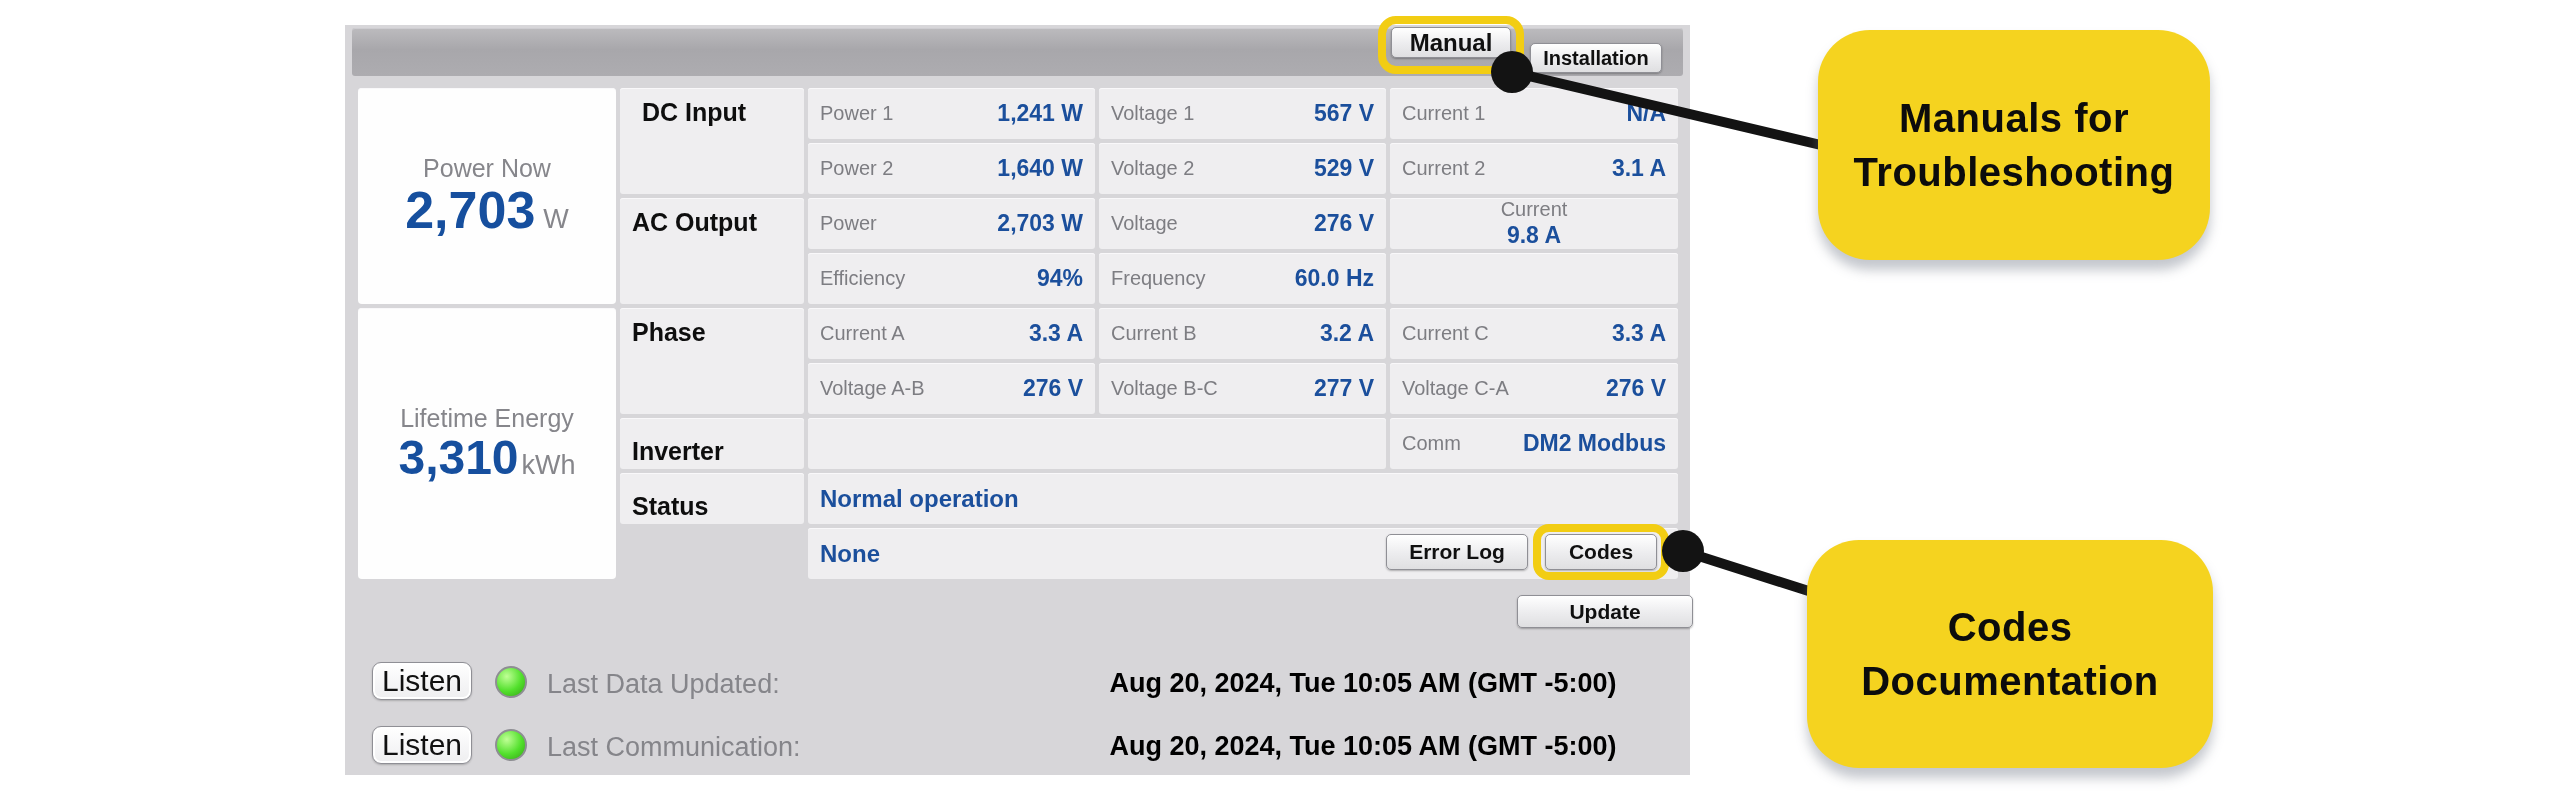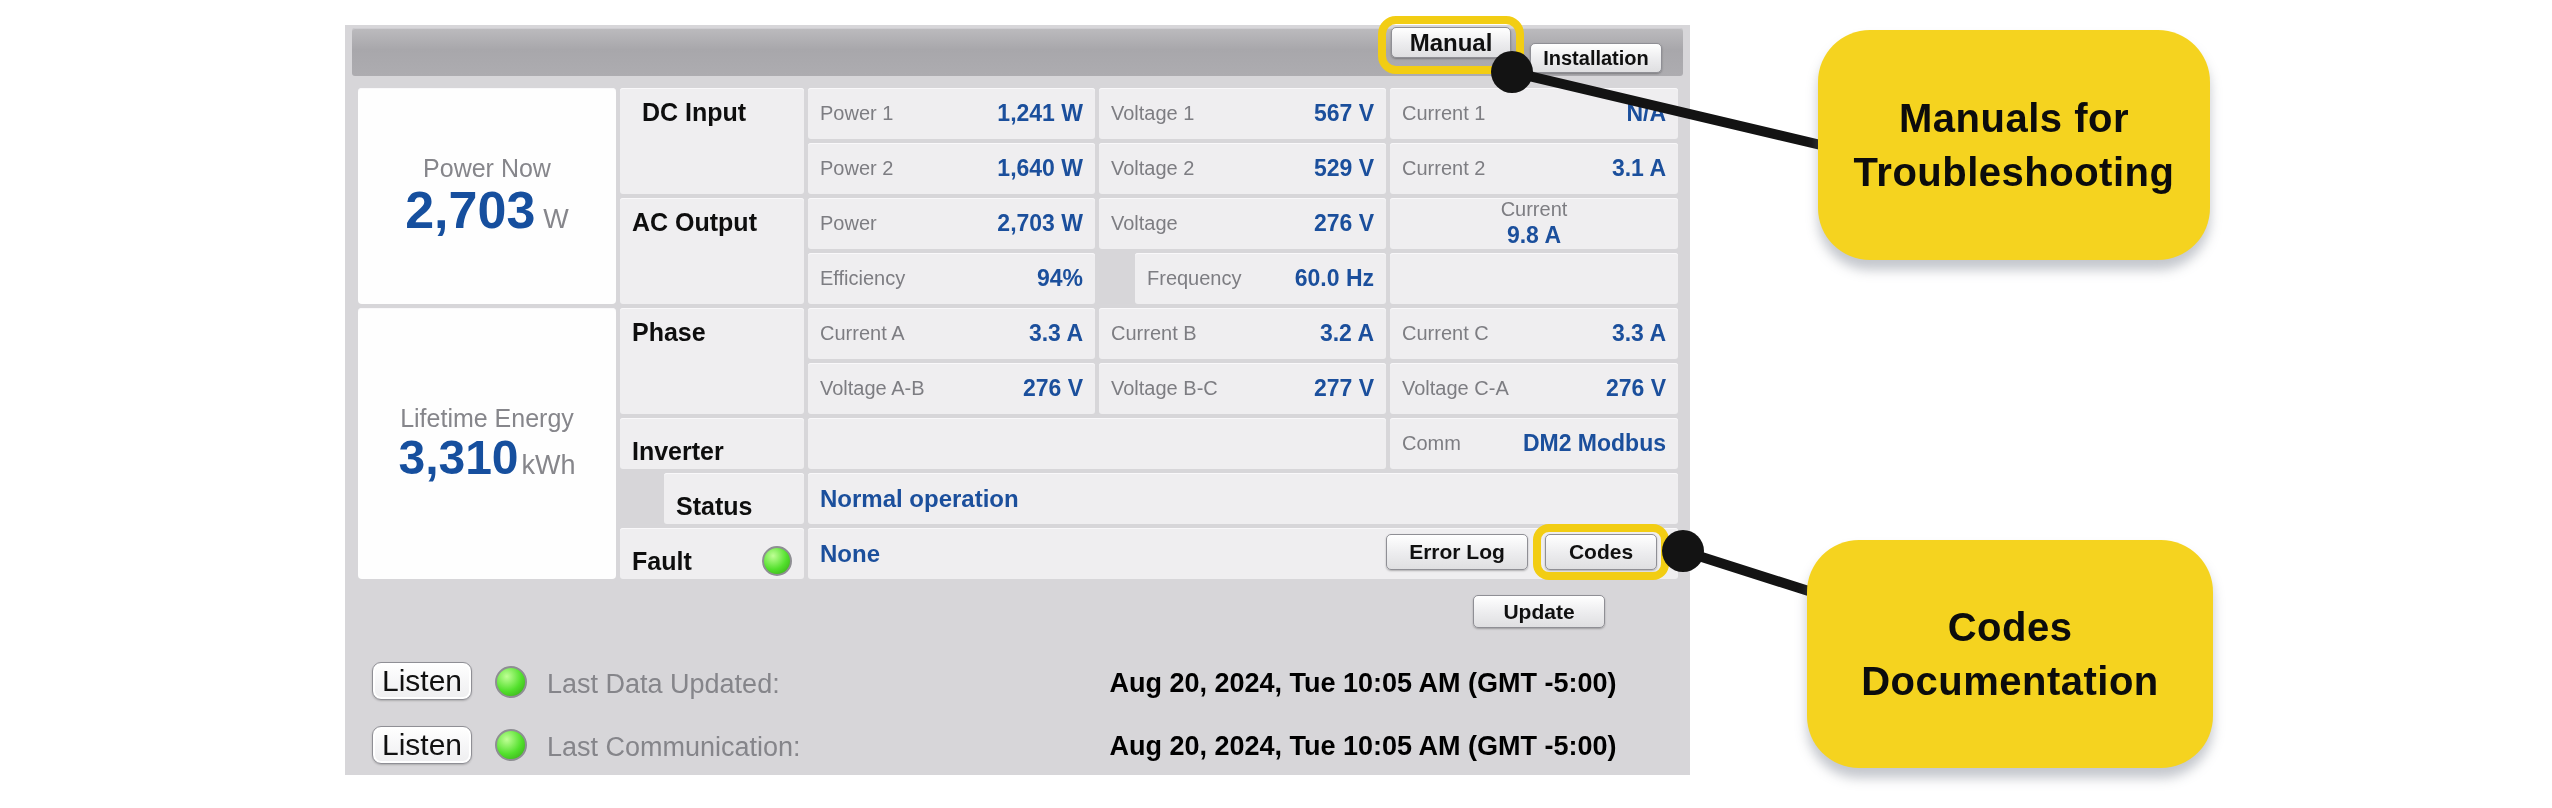--- a/index.html
+++ b/index.html
@@ -80,25 +80,21 @@
         <div class="card-value" style="font-size:48px;">
           <span>3,310</span>
           <span class="card-unit" style="margin-left:3px;">kWh</span>
         </div>
       </div>
 
       <div class="cell sec" style="grid-column:2;grid-row:1/3;padding-left:22px;">DC Input</div>
       <div class="cell sec" style="grid-column:2;grid-row:3/5;">AC Output</div>
       <div class="cell sec" style="grid-column:2;grid-row:5/7;">Phase</div>
       <div class="cell sec sec-row" style="grid-column:2;grid-row:7;">Inverter</div>
-      <div class="cell sec sec-row" style="grid-column:2;grid-row:8;margin-left:44px;">Status</div>
-      <div class="cell sec sec-row" style="grid-column:2;grid-row:9;">
-        <span>Fault</span>
-        <span class="led"></span>
-      </div>
+      <div class="cell sec sec-row" style="grid-column:2;grid-row:8;">Status</div>
 
       <div class="cell metric" style="grid-column:3;grid-row:1;">
         <span class="m-label">Power 1</span>
         <span class="m-value">1,241 W</span>
         </div>
       <div class="cell metric" style="grid-column:4;grid-row:1;">
         <span class="m-label">Voltage 1</span>
         <span class="m-value">567 V</span>
         </div>
       <div class="cell metric" style="grid-column:5;grid-row:1;">
@@ -129,21 +125,21 @@
         </div>
       <div class="cell metric" style="grid-column:5;grid-row:3;flex-direction:column;">
         <span class="m-label">Current</span>
         <span class="m-value">9.8 A</span>
         </div>
 
       <div class="cell metric" style="grid-column:3;grid-row:4;">
         <span class="m-label">Efficiency</span>
         <span class="m-value">94%</span>
         </div>
-      <div class="cell metric" style="grid-column:4;grid-row:4;margin-left:36px;">
+      <div class="cell metric" style="grid-column:4;grid-row:4;">
         <span class="m-label">Frequency</span>
         <span class="m-value">60.0 Hz</span>
         </div>
       <div class="cell" style="grid-column:5;grid-row:4;"></div>
 
       <div class="cell metric" style="grid-column:3;grid-row:5;">
         <span class="m-label">Current A</span>
         <span class="m-value">3.3 A</span>
         </div>
       <div class="cell metric" style="grid-column:4;grid-row:5;">
@@ -183,21 +179,21 @@
         <div class="btn" style="left:578px;top:6px;width:142px;height:36px;">Error Log</div>
         <div class="yellow-ring" style="left:725px;top:-4px;width:136px;height:56px;"></div>
         <div class="btn" style="left:737px;top:6px;width:112px;height:36px;">Codes</div>
       </div>
     </div>
 
     <div class="yellow-ring" style="left:1033px;top:-9px;width:146px;height:58px;border-radius:18px;"></div>
     <div class="btn" style="left:1046px;top:2px;width:120px;height:31px;font-size:24px;">Manual</div>
     <div class="btn" style="left:1185px;top:18px;width:132px;height:30px;font-size:20px;">Installation</div>
 
-    <div class="btn" style="left:1128px;top:570px;width:132px;height:33px;">Update</div>
+    <div class="btn" style="left:1172px;top:570px;width:176px;height:33px;">Update</div>
 
     <div class="listen-btn" style="left:27px;top:637px;">Listen</div>
     <span class="led foot-led" style="left:150px;top:641px;"></span>
     <div class="foot-label" style="left:202px;top:644px;">Last Data Updated:</div>
     <div class="foot-value" style="left:708px;top:643px;">Aug 20, 2024, Tue 10:05 AM (GMT -5:00)</div>
 
     <div class="listen-btn" style="left:27px;top:701px;">Listen</div>
     <span class="led foot-led" style="left:150px;top:704px;"></span>
     <div class="foot-label" style="left:202px;top:707px;">Last Communication:</div>
     <div class="foot-value" style="left:708px;top:706px;">Aug 20, 2024, Tue 10:05 AM (GMT -5:00)</div>

